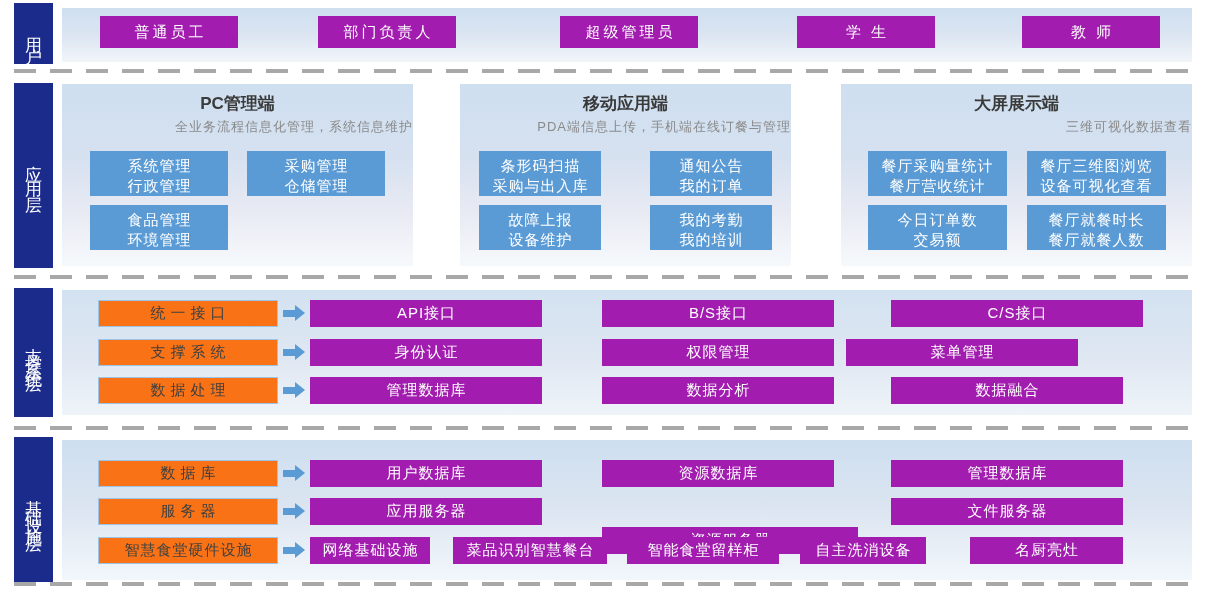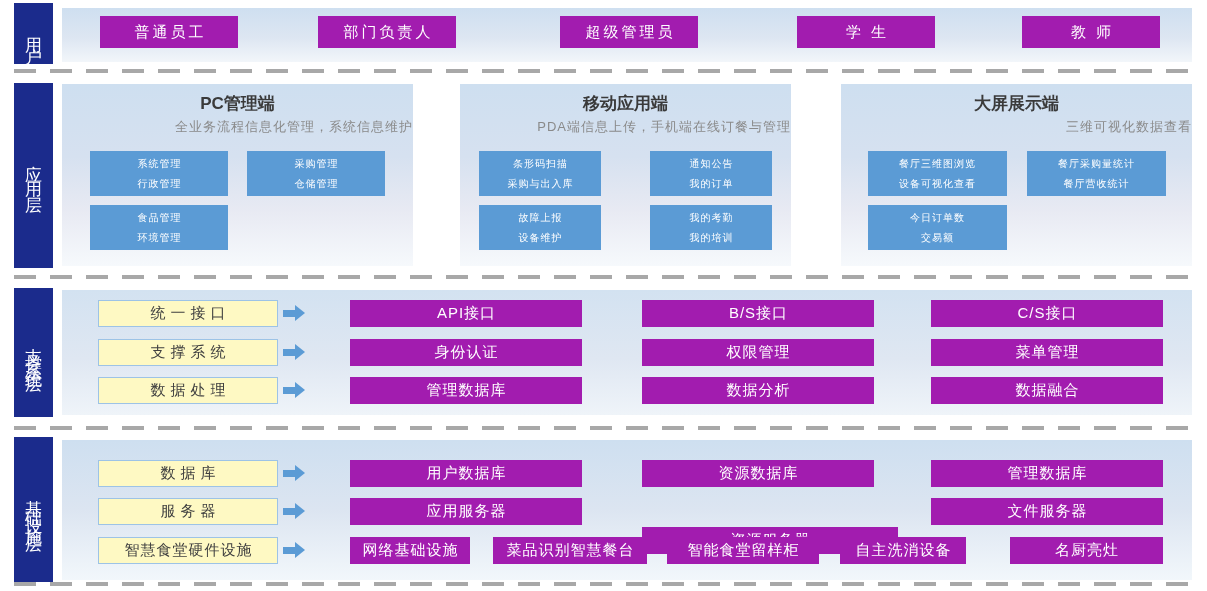--- a/index.html
+++ b/index.html
@@ -37,39 +37,39 @@
     position:absolute;left:14px;width:1178px;height:4px;
     background:repeating-linear-gradient(90deg,#A8A8A8 0 22px,transparent 22px 36px);
   }
 
   
   .btn{
     position:absolute;height:32px;background:#a21caf;color:#ffffff;
     display:flex;align-items:center;justify-content:center;
     font-size:15px;letter-spacing:3px;text-indent:3px;
   }
-  .row-btn{height:27px;letter-spacing:1px;text-indent:1px;margin-left:40px;}
+  .row-btn{height:27px;letter-spacing:1px;text-indent:1px;}
 
   
   .panel{top:84px;height:182px;}
   .p-title{margin-top:8px;text-align:center;font-size:17px;font-weight:600;color:#3A3A3A;line-height:24px;}
   .p-sub{margin-top:2px;text-align:right;font-size:13px;color:#8A8A8A;line-height:18px;letter-spacing:1px;}
   .p-grid{margin-top:15px;display:grid;grid-template-columns:auto auto;justify-content:center;row-gap:9px;}
   .g1{column-gap:19px;} .g2{column-gap:49px;} .g3{column-gap:20px;}
   .btn2{
     height:45px;background:#5B9BD5;color:#ffffff;
-    display:flex;flex-direction:column;align-items:center;justify-content:center;
-    font-size:10px;line-height:20px;letter-spacing:1px;text-indent:1px;
+    display:flex;flex-direction:column;align-items:center;justify-content:flex-end;
+    font-size:15px;line-height:20px;letter-spacing:1px;text-indent:1px;
   }
   .w1{width:138px;} .w2{width:122px;} .w3{width:139px;}
 
   
   .srcbox{
     position:absolute;left:98px;width:180px;height:27px;
-    background:#fef9c3;border:1px solid #9DC3E6;box-sizing:border-box;
+    background:#f97316;border:1px solid #9DC3E6;box-sizing:border-box;
     display:flex;align-items:center;justify-content:center;
     font-size:15px;color:#404040;letter-spacing:5px;text-indent:5px;
   }
   .srcbox.tight{letter-spacing:1px;text-indent:1px;}
 
   
   .arrow{position:absolute;width:23px;height:17px;}
   .arrow::before{content:"";position:absolute;left:0;top:5px;width:12px;height:7px;background:#5B9BD5;}
   .arrow::after{content:"";position:absolute;left:12px;top:0;width:0;height:0;
     border-top:8.5px solid transparent;border-bottom:8.5px solid transparent;border-left:10px solid #5B9BD5;}
@@ -130,50 +130,54 @@
         <span>我的培训</span>
       </div>
     </div>
   </div>
 
   <div class="panel" style="left:841px;width:351px">
     <div class="p-title">大屏展示端</div>
     <div class="p-sub">三维可视化数据查看</div>
     <div class="p-grid g3">
       <div class="btn2 w3">
+        <span>餐厅采购量统计</span>
+        <span>餐厅营收统计</span>
+      </div>
+      <div class="btn2 w3">
         <span>餐厅三维图浏览</span>
         <span>设备可视化查看</span>
       </div>
       <div class="btn2 w3">
-        <span>餐厅采购量统计</span>
-        <span>餐厅营收统计</span>
-      </div>
-      <div class="btn2 w3">
         <span>今日订单数</span>
         <span>交易额</span>
+      </div>
+      <div class="btn2 w3">
+        <span>餐厅就餐时长</span>
+        <span>餐厅就餐人数</span>
       </div>
     </div>
   </div>
 
   <div class="dash" style="top:275px"></div>
 
   <div class="layer-label lbl-support">支撑系统层</div>
   <div class="strip strip-support"></div>
 
   <div class="srcbox" style="top:300px">统一接口</div>
   <div class="arrow" style="left:283px;top:305px"></div>
   <div class="btn row-btn" style="left:310px;top:300px;width:232px">API接口</div>
   <div class="btn row-btn" style="left:602px;top:300px;width:232px">B/S接口</div>
-  <div class="btn row-btn" style="left:891px;top:300px;width:232px">C/S接口</div>
+  <div class="btn row-btn" style="left:891px;top:300px;width:252px">C/S接口</div>
 
   <div class="srcbox" style="top:339px">支撑系统</div>
   <div class="arrow" style="left:283px;top:344px"></div>
   <div class="btn row-btn" style="left:310px;top:339px;width:232px">身份认证</div>
   <div class="btn row-btn" style="left:602px;top:339px;width:232px">权限管理</div>
-  <div class="btn row-btn" style="left:891px;top:339px;width:232px">菜单管理</div>
+  <div class="btn row-btn" style="left:846px;top:339px;width:232px">菜单管理</div>
 
   <div class="srcbox" style="top:377px">数据处理</div>
   <div class="arrow" style="left:283px;top:382px"></div>
   <div class="btn row-btn" style="left:310px;top:377px;width:232px">管理数据库</div>
   <div class="btn row-btn" style="left:602px;top:377px;width:232px">数据分析</div>
   <div class="btn row-btn" style="left:891px;top:377px;width:232px">数据融合</div>
 
   <div class="dash" style="top:426px"></div>
 
   <div class="layer-label lbl-infra">基础设施层</div>

